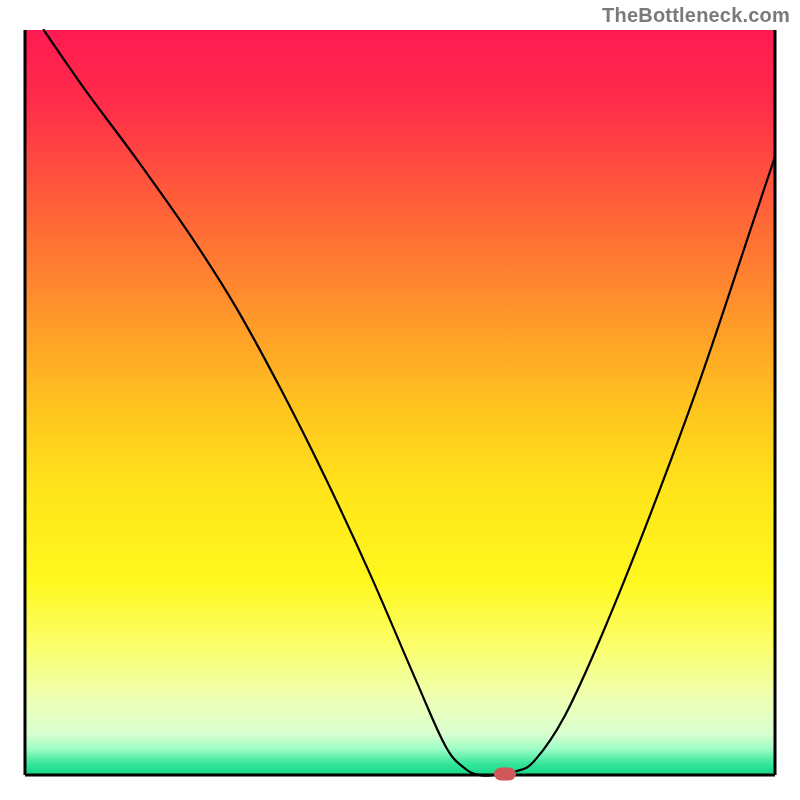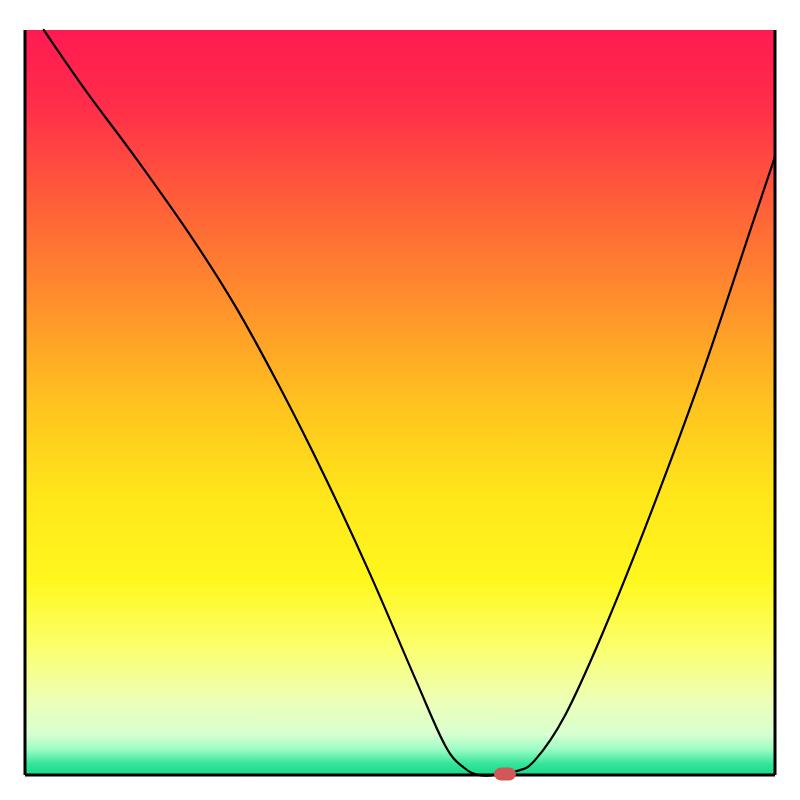--- a/index.html
+++ b/index.html
@@ -26,20 +26,21 @@
     z-index: 10;
   }
   svg {
     display: block;
   }
 </style>
 </head>
 <body>
 
 <div class="container">
+  <div class="watermark">TheBottleneck.com</div>
 
   <svg id="chart-svg" width="800" height="800" viewBox="0 0 800 800">
     <defs>
       <linearGradient id="bg-grad" x1="0" y1="0" x2="0" y2="1">
           <stop offset="0.00%" stop-color="#ff1a52"></stop>
           <stop offset="10.00%" stop-color="#ff2d4a"></stop>
           <stop offset="22.00%" stop-color="#ff5a3a"></stop>
           <stop offset="35.00%" stop-color="#ff8a2e"></stop>
           <stop offset="50.00%" stop-color="#ffc21f"></stop>
           <stop offset="62.00%" stop-color="#ffe51a"></stop>

